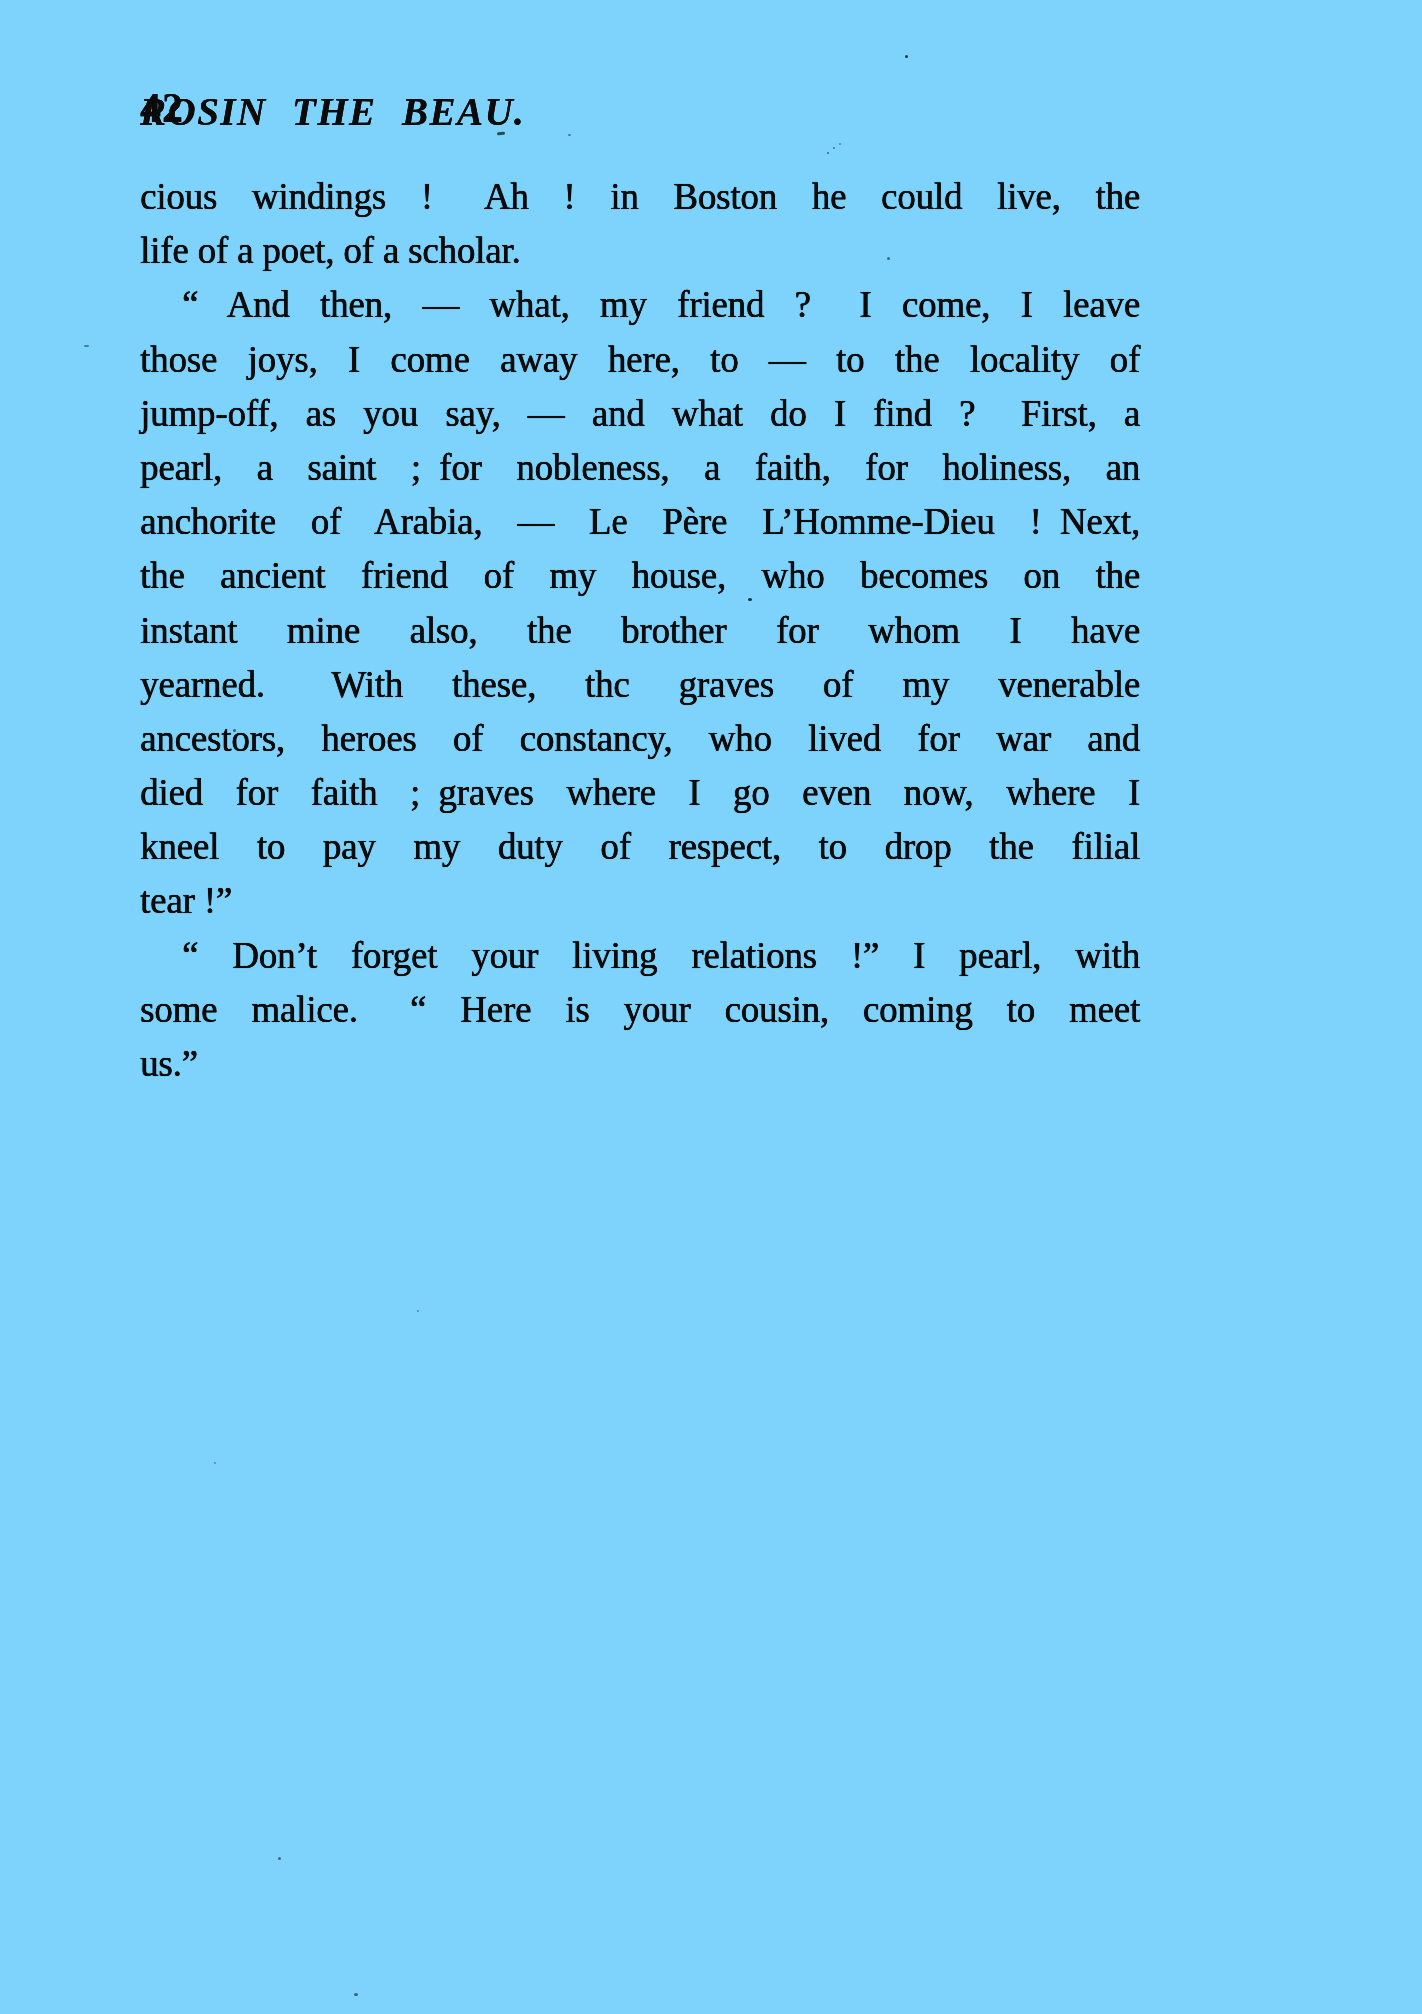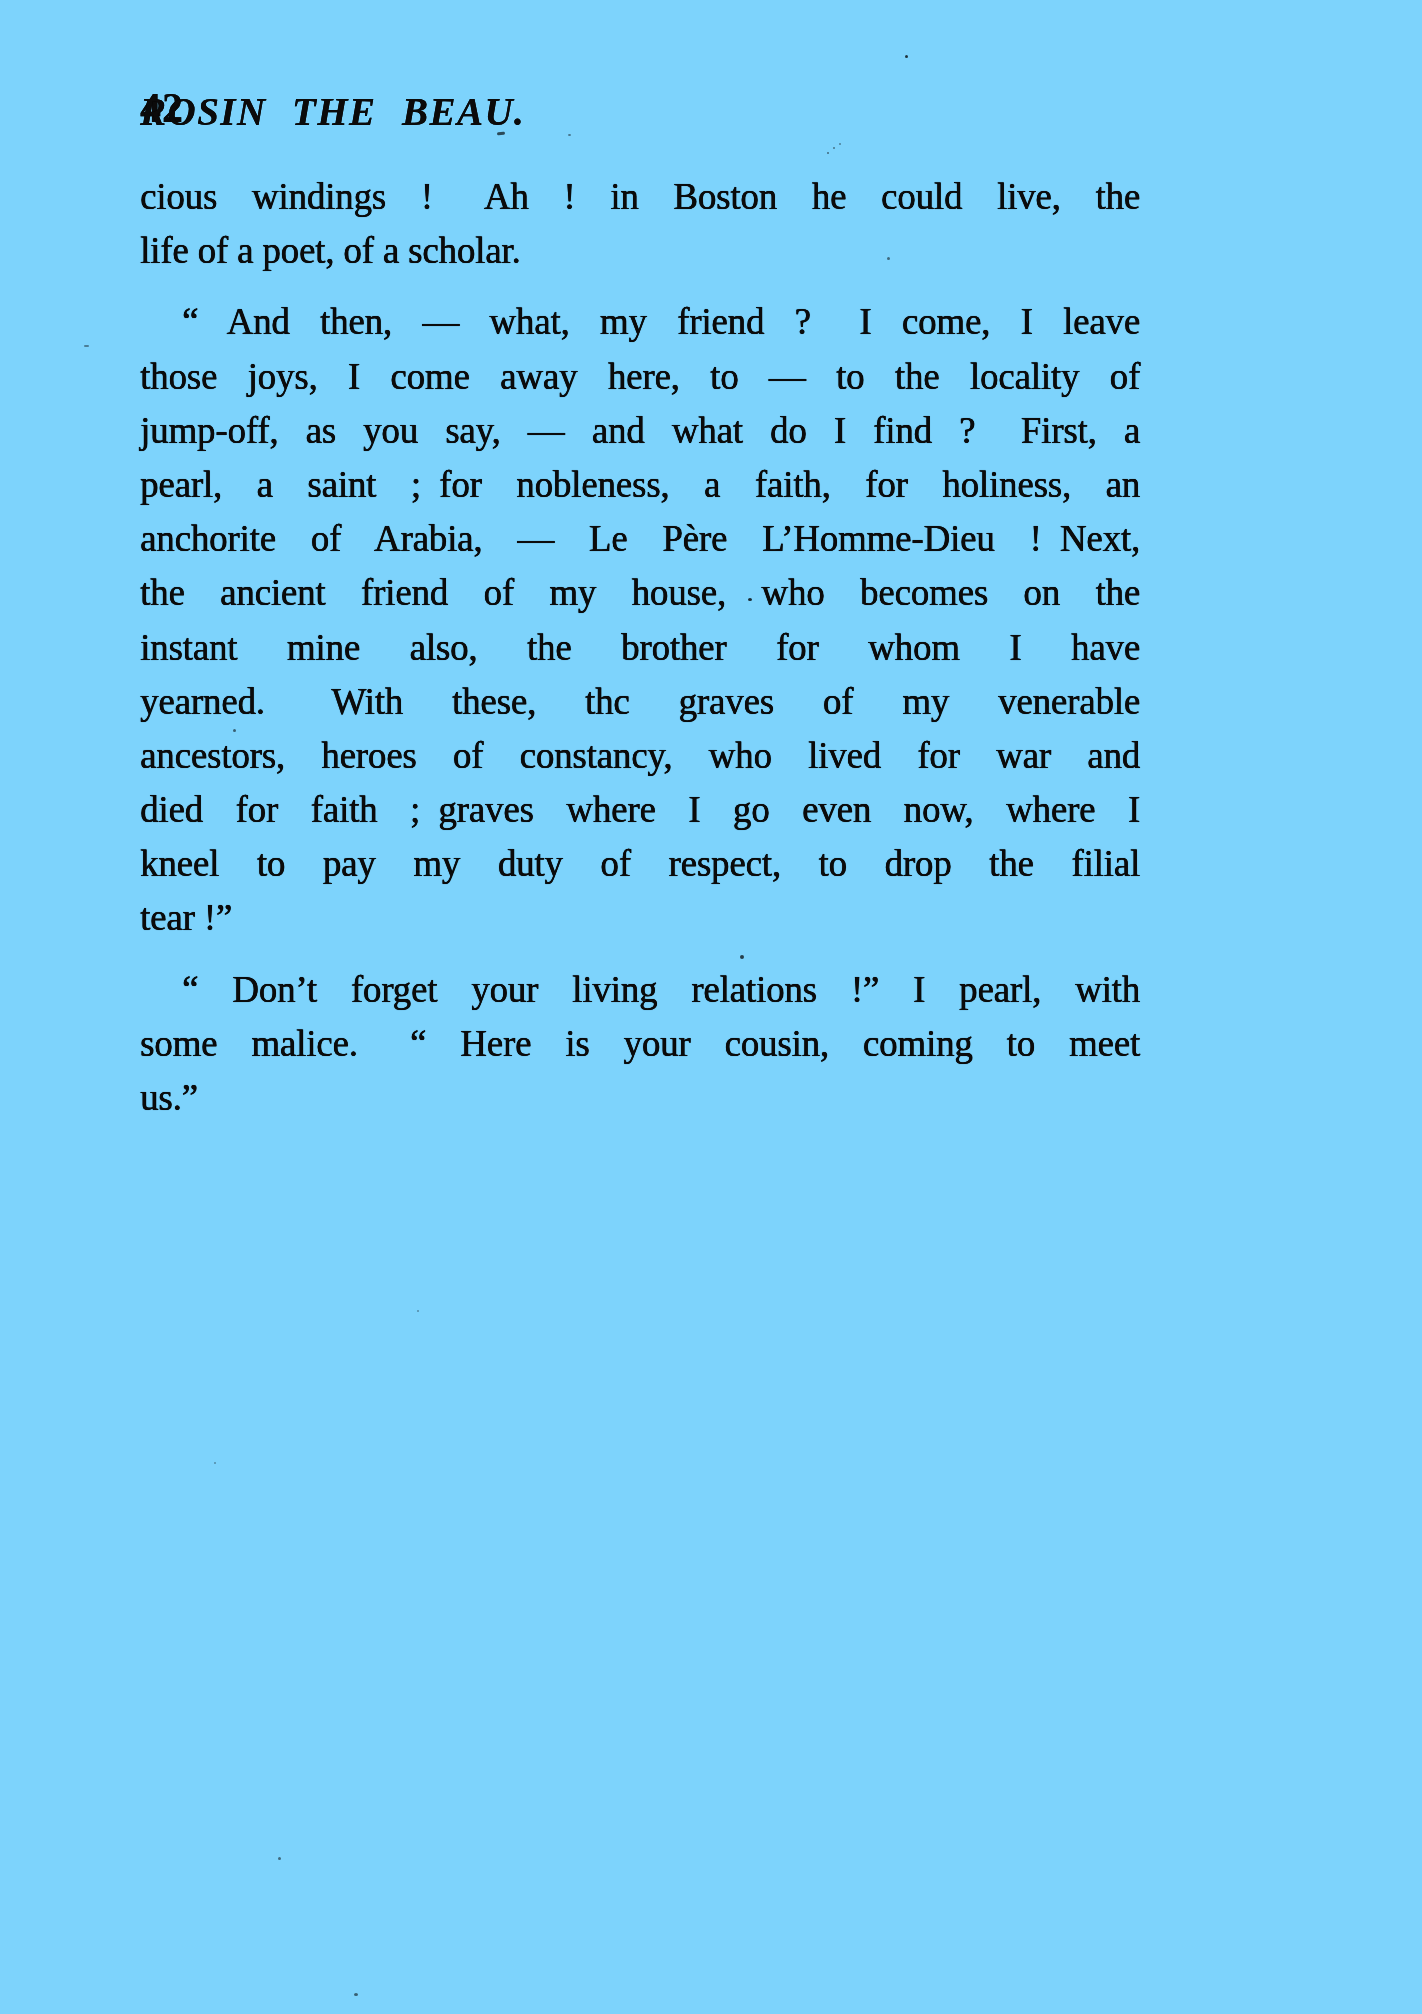--- a/index.html
+++ b/index.html
@@ -47,21 +47,21 @@
   }
   .paragraph { margin: 0; }
   .line {
     text-align: justify;
     text-align-last: justify;
     white-space: normal;
     height: 54.2px;
     overflow: visible;
   }
   .line.last { text-align-last: left; }
-  .line.indent { padding-left: 42px; margin-top: 17px; }
+  .line.indent { padding-left: 42px; }
   
   .speck {
     position: absolute;
     background: #000;
     border-radius: 50%;
     pointer-events: none;
   }
   .speck.dash { border-radius: 2px; }
   .dots-cluster { position: absolute; width: 2px; height: 2px; border-radius: 50%;
     background: rgba(0,0,0,0.5);

